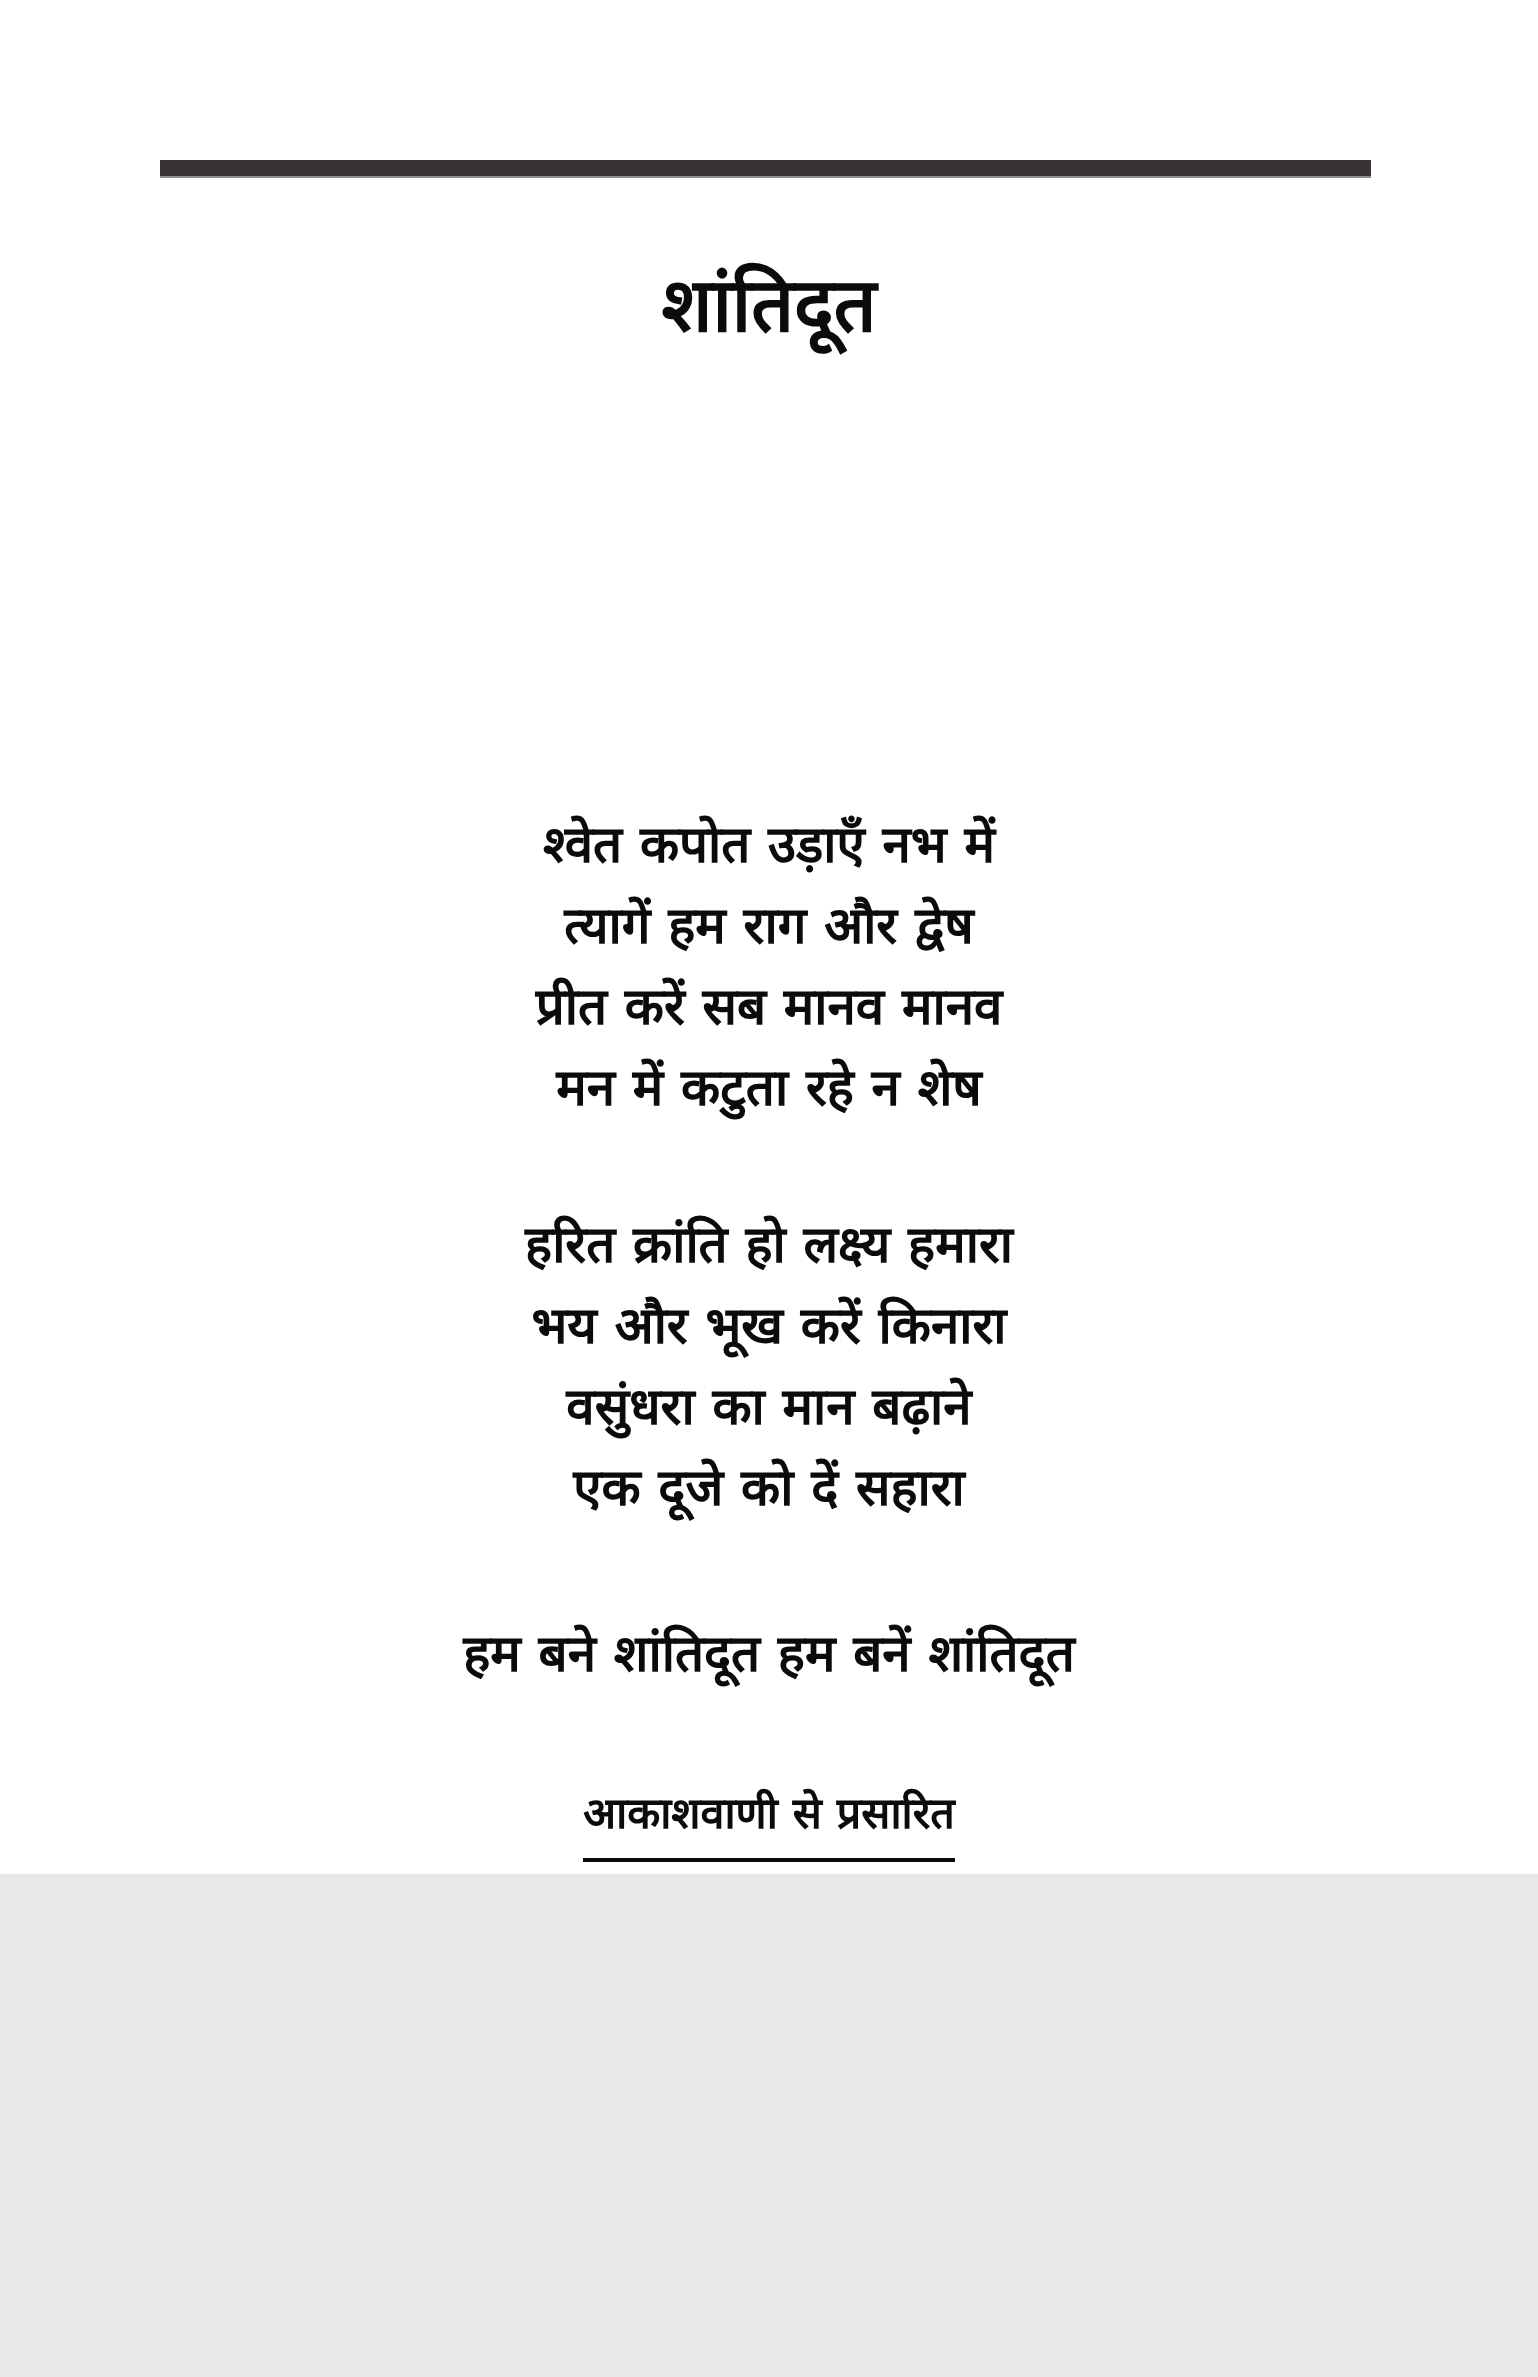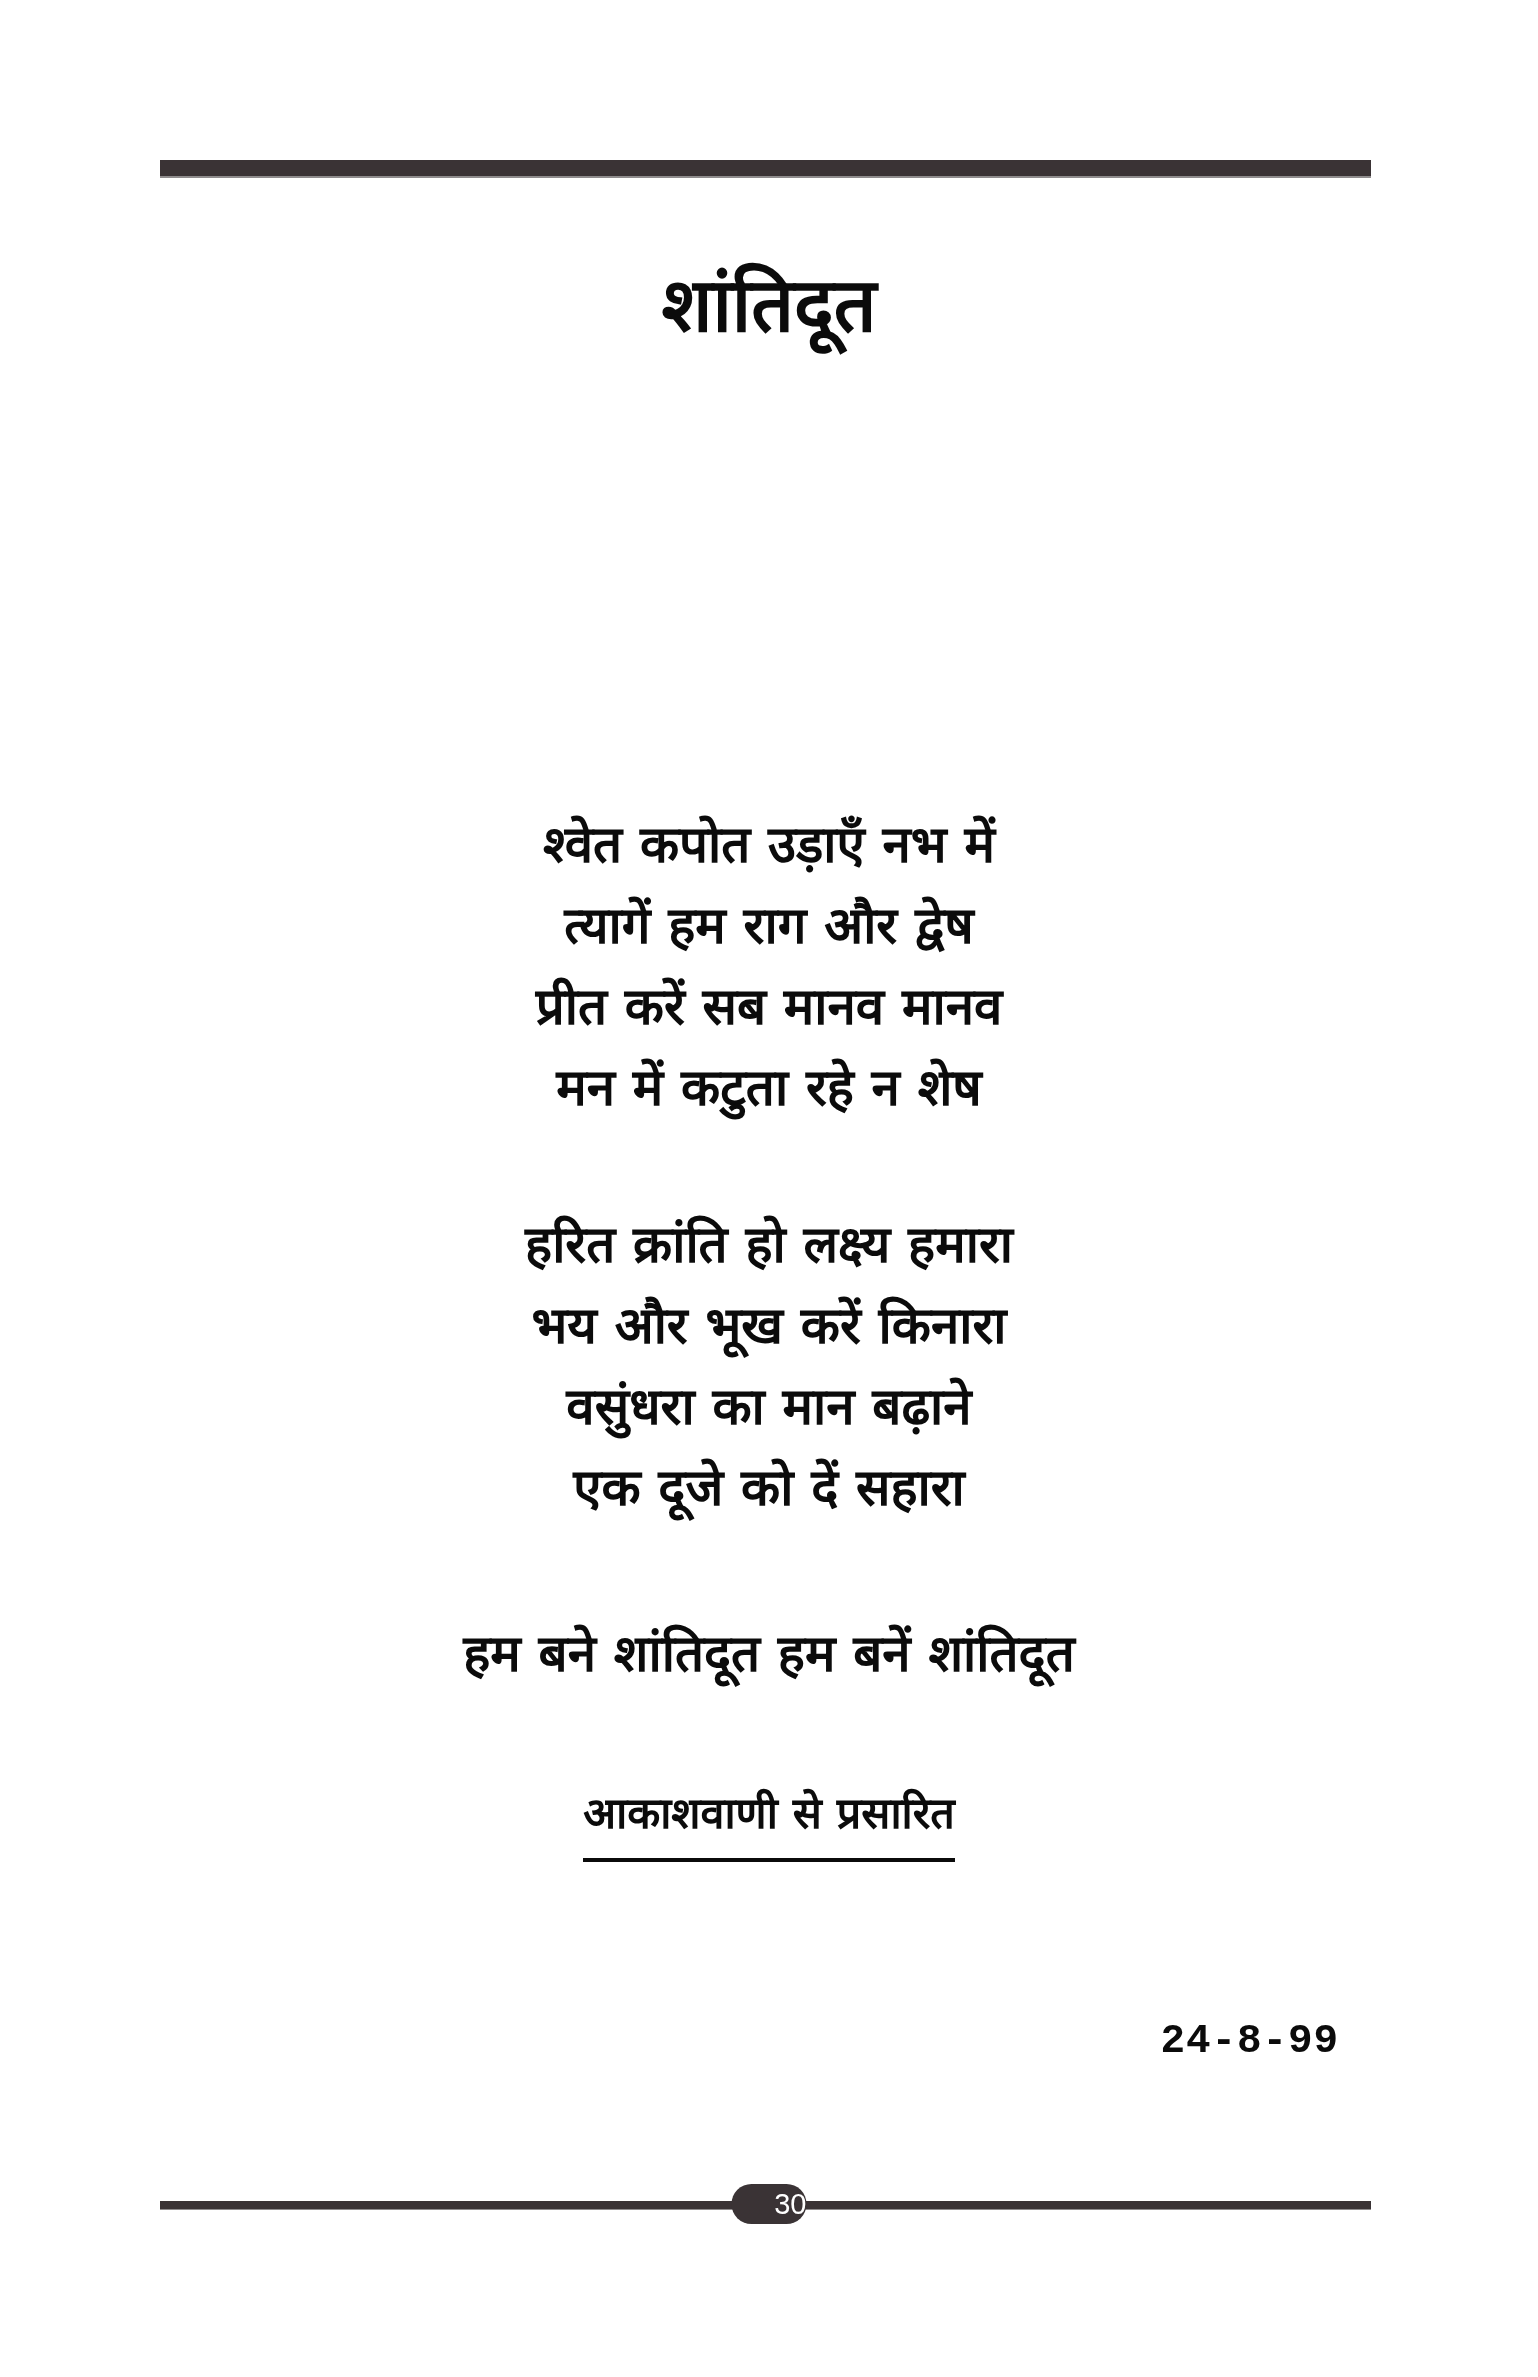--- a/index.html
+++ b/index.html
@@ -3,21 +3,21 @@
 <meta charset="utf-8">
 <style>
   html, body {
     margin: 0;
     padding: 0;
     background: #e8e8e8;
   }
   .page {
     position: relative;
     width: 1538px;
-    height: 2377px;
+    height: 1874px;
     margin: 0 auto;
     background: #ffffff;
     font-family: "DejaVu Sans", "Liberation Sans", sans-serif;
     color: #0b0b0b;
     overflow: hidden;
   }
   .top-rule {
     position: absolute;
     left: 160px;
     top: 160px;

